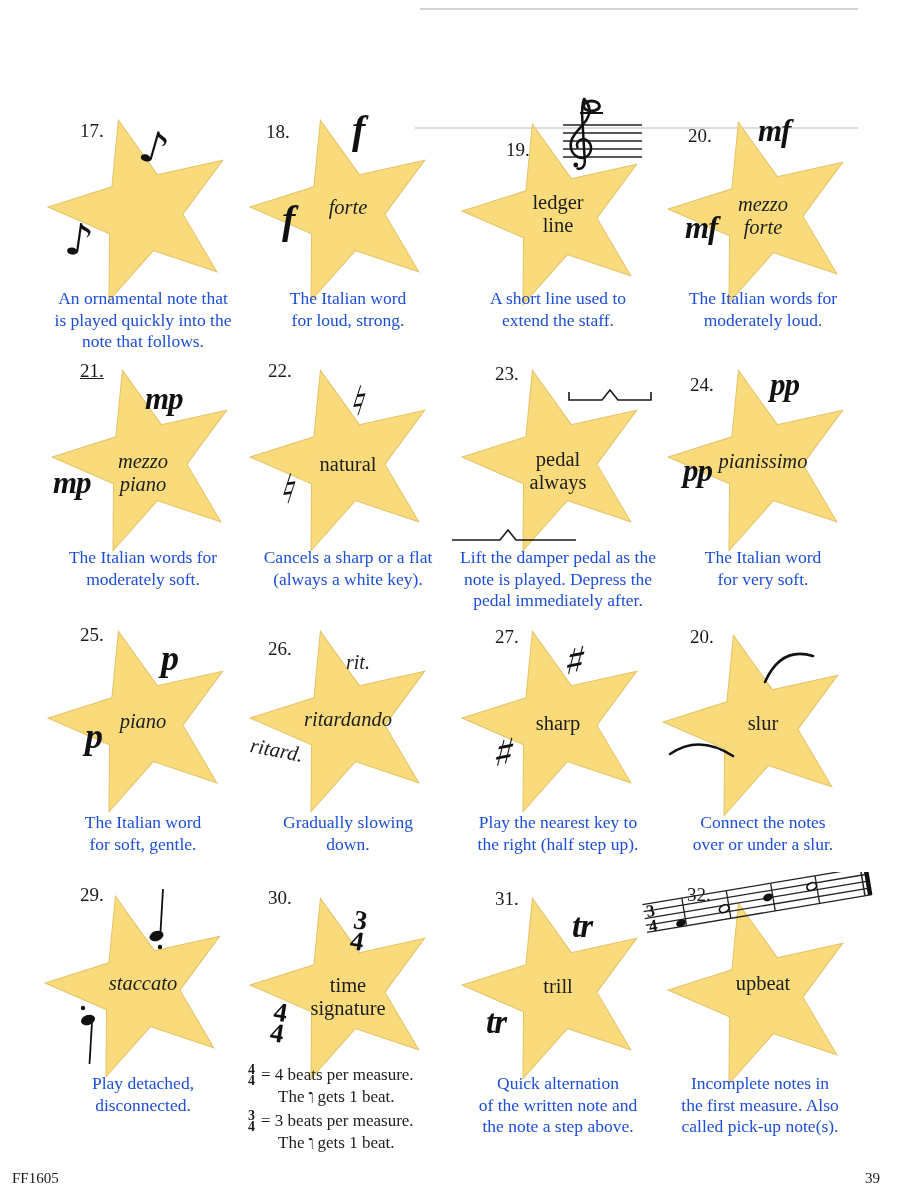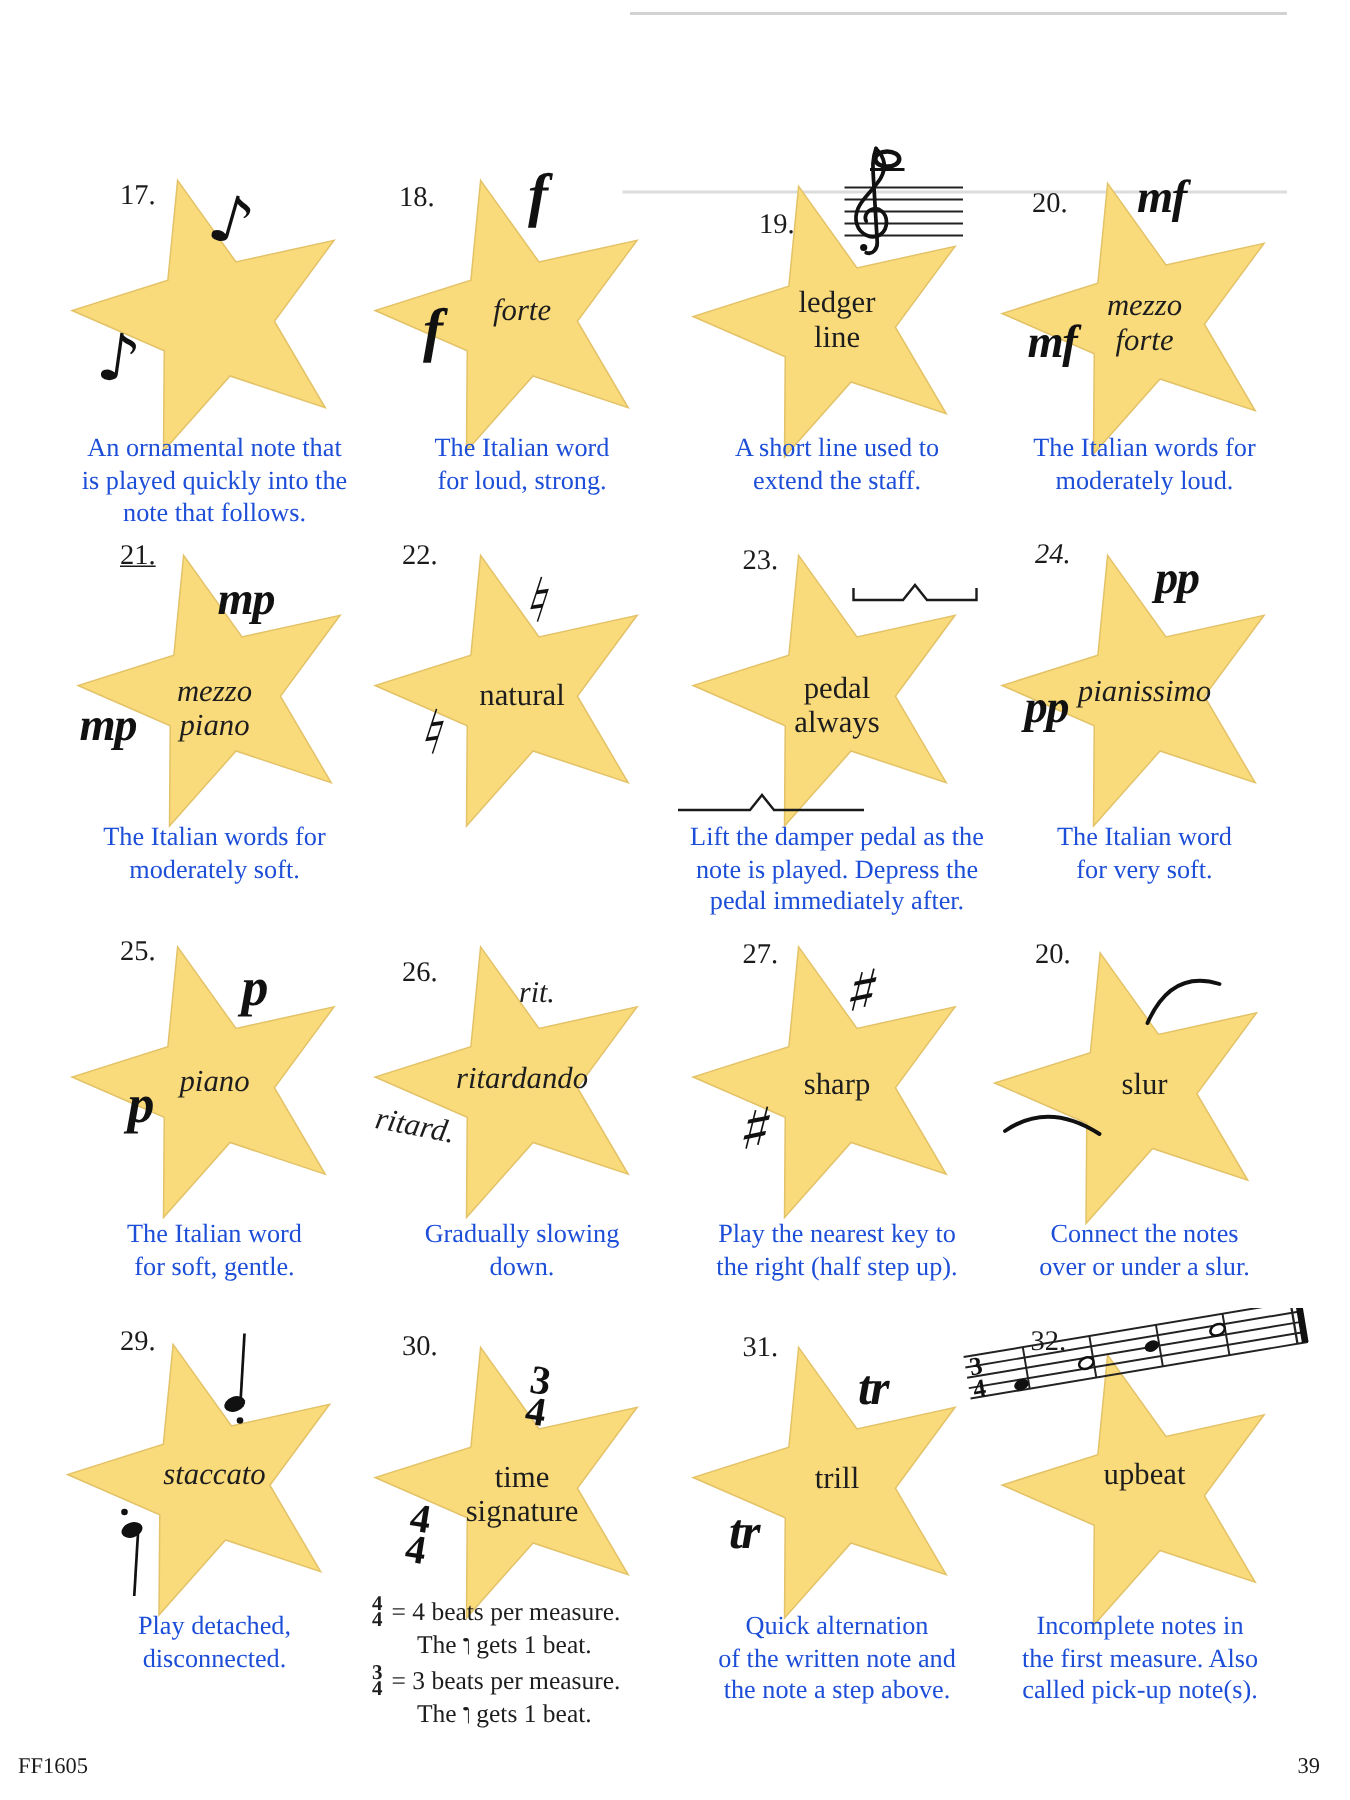--- a/index.html
+++ b/index.html
@@ -124,20 +124,22 @@
 </div>
 
 <div class="card" style="left:240px;top:355px;width:210px;height:260px;">
   <span class="num" style="left:28px;top:5px;">22.</span>
   <svg class="star" style="left:5px;top:10px;" width="200" height="195" viewBox="0 0 200 195">
     <polygon points="100,2 123.5,64.6 190.4,67.6 138,109.4 155.8,173.9 100,137 44.2,173.9 62,109.4 9.6,67.6 76.5,64.6" transform="rotate(-15 100 97)"></polygon>
   </svg>
   <span class="acc" style="left:112px;top:26px;font-size:40px;transform:rotate(18deg);">♮</span>
   <span class="acc" style="left:42px;top:114px;font-size:40px;transform:rotate(18deg);">♮</span>
   <div class="term" style="top:98px;">natural</div>
+  <div class="def" style="top:192px;">Cancels a sharp or a flat
+(always a white key).</div>
 </div>
 
 <div class="card" style="left:450px;top:355px;width:210px;height:260px;">
   <span class="num" style="left:45px;top:8px;">23.</span>
   <svg class="star" style="left:7px;top:10px;" width="200" height="195" viewBox="0 0 200 195">
     <polygon points="100,2 123.5,64.6 190.4,67.6 138,109.4 155.8,173.9 100,137 44.2,173.9 62,109.4 9.6,67.6 76.5,64.6" transform="rotate(-15 100 97)"></polygon>
   </svg>
   <svg class="deco-svg" style="left:116px;top:32px;" width="88" height="18" viewBox="0 0 88 18">
     <path d="M3 5 L3 13 L36 13 L44 3 L52 13 L85 13 L85 5" fill="none" stroke="#1a1a1a" stroke-width="1.6"></path>
   </svg>
@@ -145,21 +147,21 @@
     <path d="M2 15 L50 15 L58 5 L66 15 L126 15" fill="none" stroke="#1a1a1a" stroke-width="1.6"></path>
   </svg>
   <div class="term" style="top:93px;">pedal
 always</div>
   <div class="def" style="top:192px;">Lift the damper pedal as the
 note is played. Depress the
 pedal immediately after.</div>
 </div>
 
 <div class="card" style="left:655px;top:355px;width:210px;height:260px;">
-  <span class="num" style="left:35px;top:4px;font-style:italic;">24.</span>
+  <span class="num" style="left:35px;top:19px;">24.</span>
   <svg class="star" style="left:8px;top:10px;" width="200" height="195" viewBox="0 0 200 195">
     <polygon points="100,2 123.5,64.6 190.4,67.6 138,109.4 155.8,173.9 100,137 44.2,173.9 62,109.4 9.6,67.6 76.5,64.6" transform="rotate(-15 100 97)"></polygon>
   </svg>
   <span class="dyn" style="left:115px;top:14px;font-size:31px;">pp</span>
   <span class="dyn" style="left:28px;top:100px;font-size:31px;">pp</span>
   <div class="term it" style="top:95px;">pianissimo</div>
   <div class="def" style="top:192px;">The Italian word
 for very soft.</div>
 </div>
 

